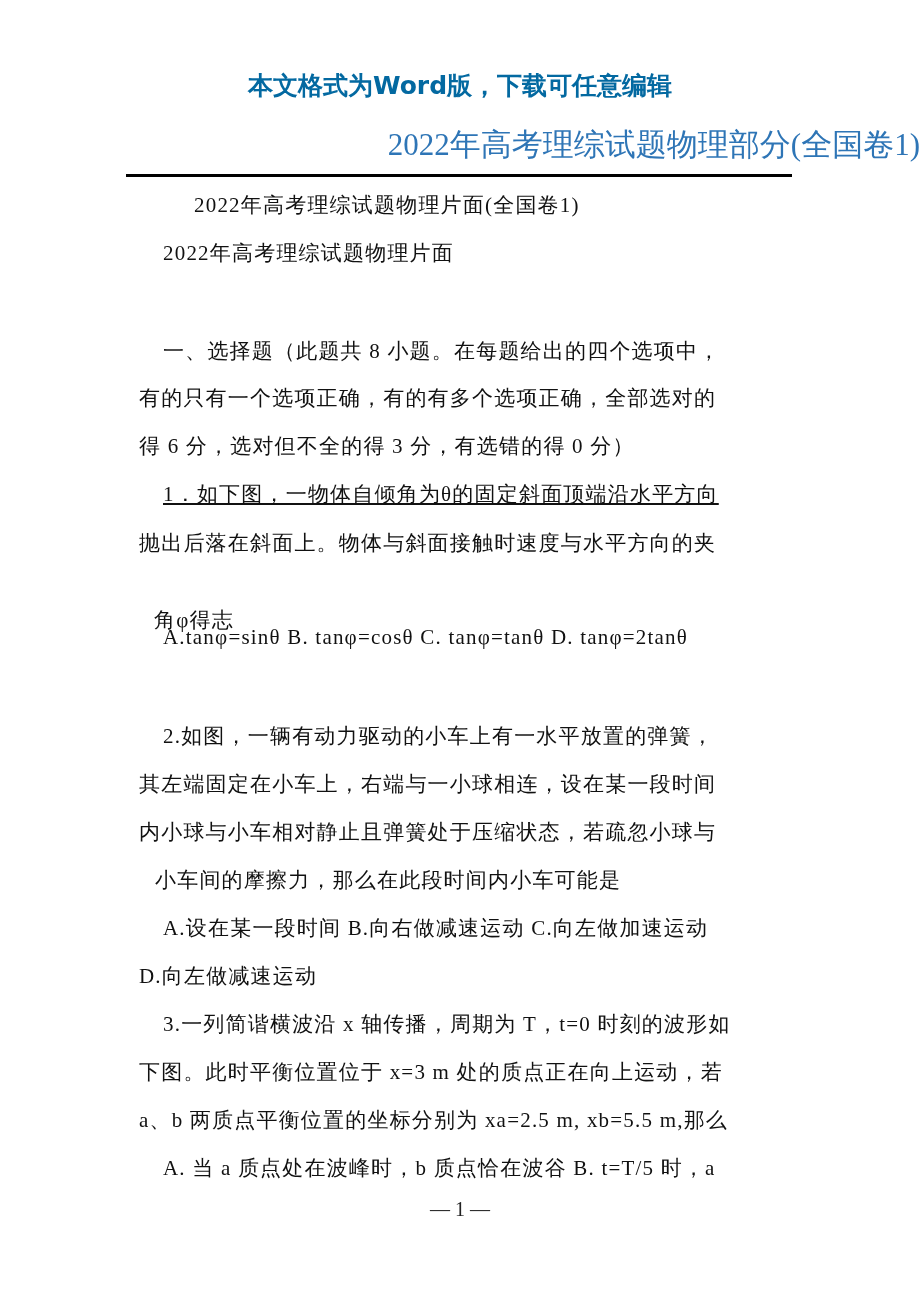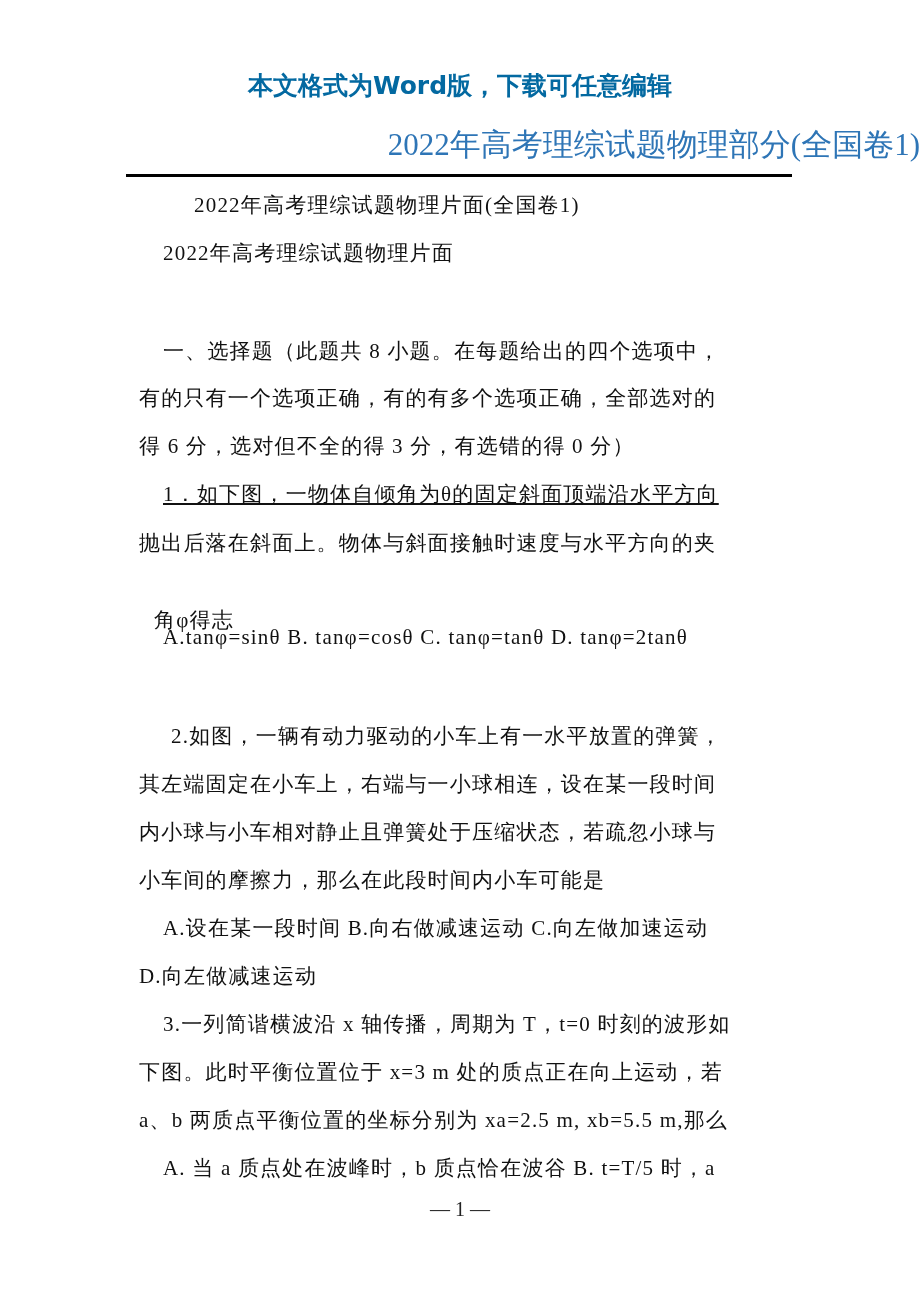--- a/index.html
+++ b/index.html
@@ -44,24 +44,24 @@
 
     <div class="line" style="left:163px; top:337px;">一、选择题（此题共 8 小题。在每题给出的四个选项中，</div>
     <div class="line" style="left:139px; top:384px;text-align:center;">有的只有一个选项正确，有的有多个选项正确，全部选对的</div>
     <div class="line" style="left:139px; top:432px;">得 6 分，选对但不全的得 3 分，有选错的得 0 分）</div>
 
     <div class="line" style="left:163px; top:480px;text-decoration:underline;">1．如下图，一物体自倾角为θ的固定斜面顶端沿水平方向</div>
     <div class="line" style="left:139px; top:529px;">抛出后落在斜面上。物体与斜面接触时速度与水平方向的夹</div>
     <div class="line" style="left:154px; top:577px;margin-top:29px;">角φ得志</div>
     <div class="line" style="left:163px; top:625px;">A.tanφ=sinθ  B. tanφ=cosθ  C. tanφ=tanθ  D. tanφ=2tanθ</div>
 
-    <div class="line" style="left:163px; top:722px;margin-left:8px;">2.如图，一辆有动力驱动的小车上有一水平放置的弹簧，</div>
+    <div class="line" style="left:163px; top:722px;">2.如图，一辆有动力驱动的小车上有一水平放置的弹簧，</div>
     <div class="line" style="left:139px; top:770px;">其左端固定在小车上，右端与一小球相连，设在某一段时间</div>
     <div class="line" style="left:139px; top:818px;">内小球与小车相对静止且弹簧处于压缩状态，若疏忽小球与</div>
-    <div class="line" style="left:139px; top:866px;">小车间的摩擦力，那么在此段时间内小车可能是</div>
+    <div class="line" style="left:155px; top:866px;">小车间的摩擦力，那么在此段时间内小车可能是</div>
     <div class="line" style="left:163px; top:914px;">A.设在某一段时间  B.向右做减速运动  C.向左做加速运动</div>
     <div class="line" style="left:139px; top:962px;">D.向左做减速运动</div>
 
     <div class="line" style="left:163px; top:1010px;">3.一列简谐横波沿 x 轴传播，周期为 T，t=0 时刻的波形如</div>
     <div class="line" style="left:139px; top:1058px;">下图。此时平衡位置位于 x=3 m 处的质点正在向上运动，若</div>
     <div class="line" style="left:139px; top:1106px;">a、b 两质点平衡位置的坐标分别为 xa=2.5 m, xb=5.5 m,那么</div>
     <div class="line" style="left:163px; top:1154px;">A. 当 a 质点处在波峰时，b 质点恰在波谷  B. t=T/5 时，a</div>
   </div>
 
   <div class="footer">— 1 —</div>

